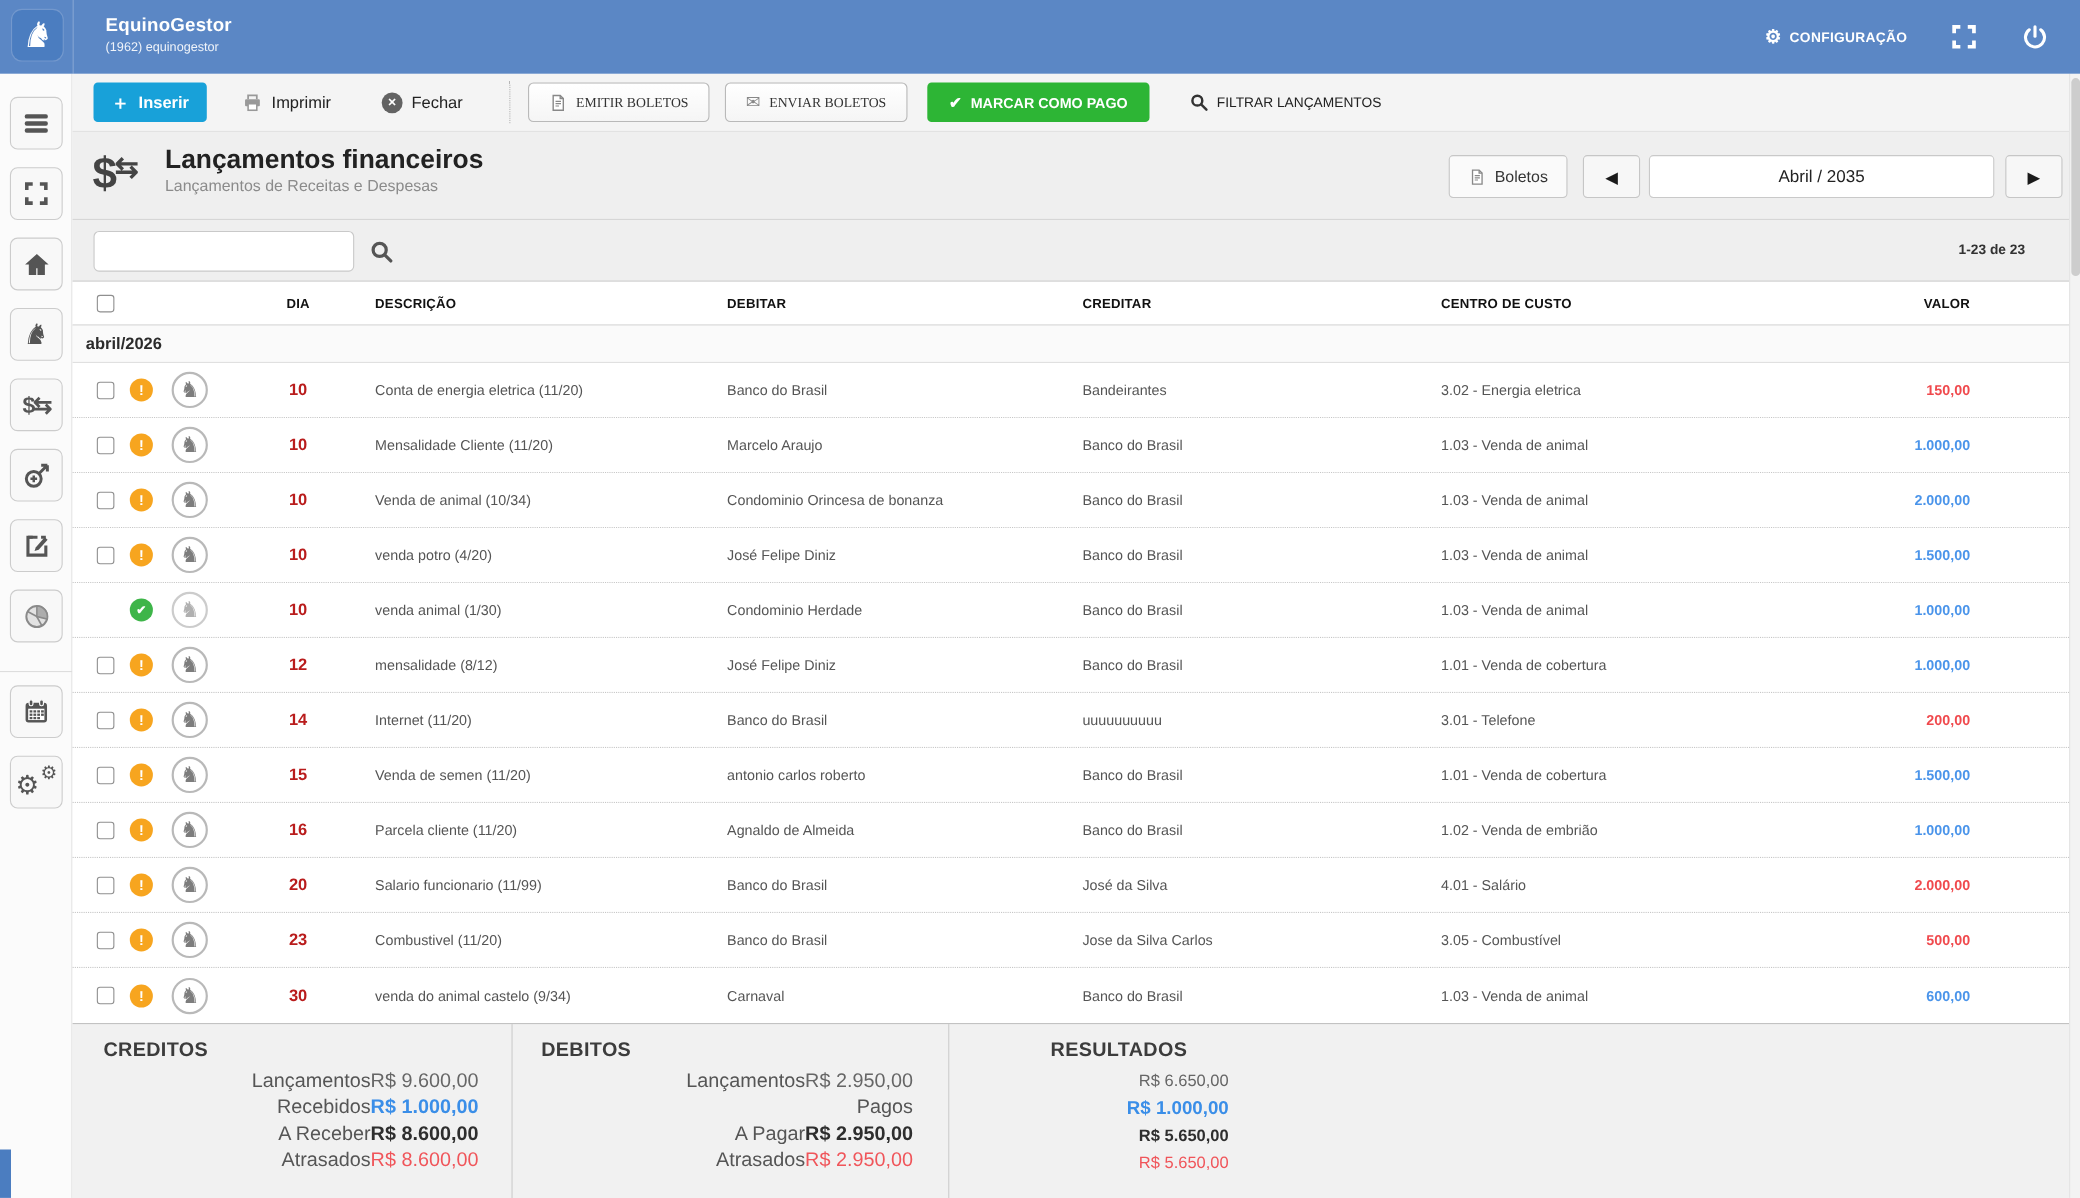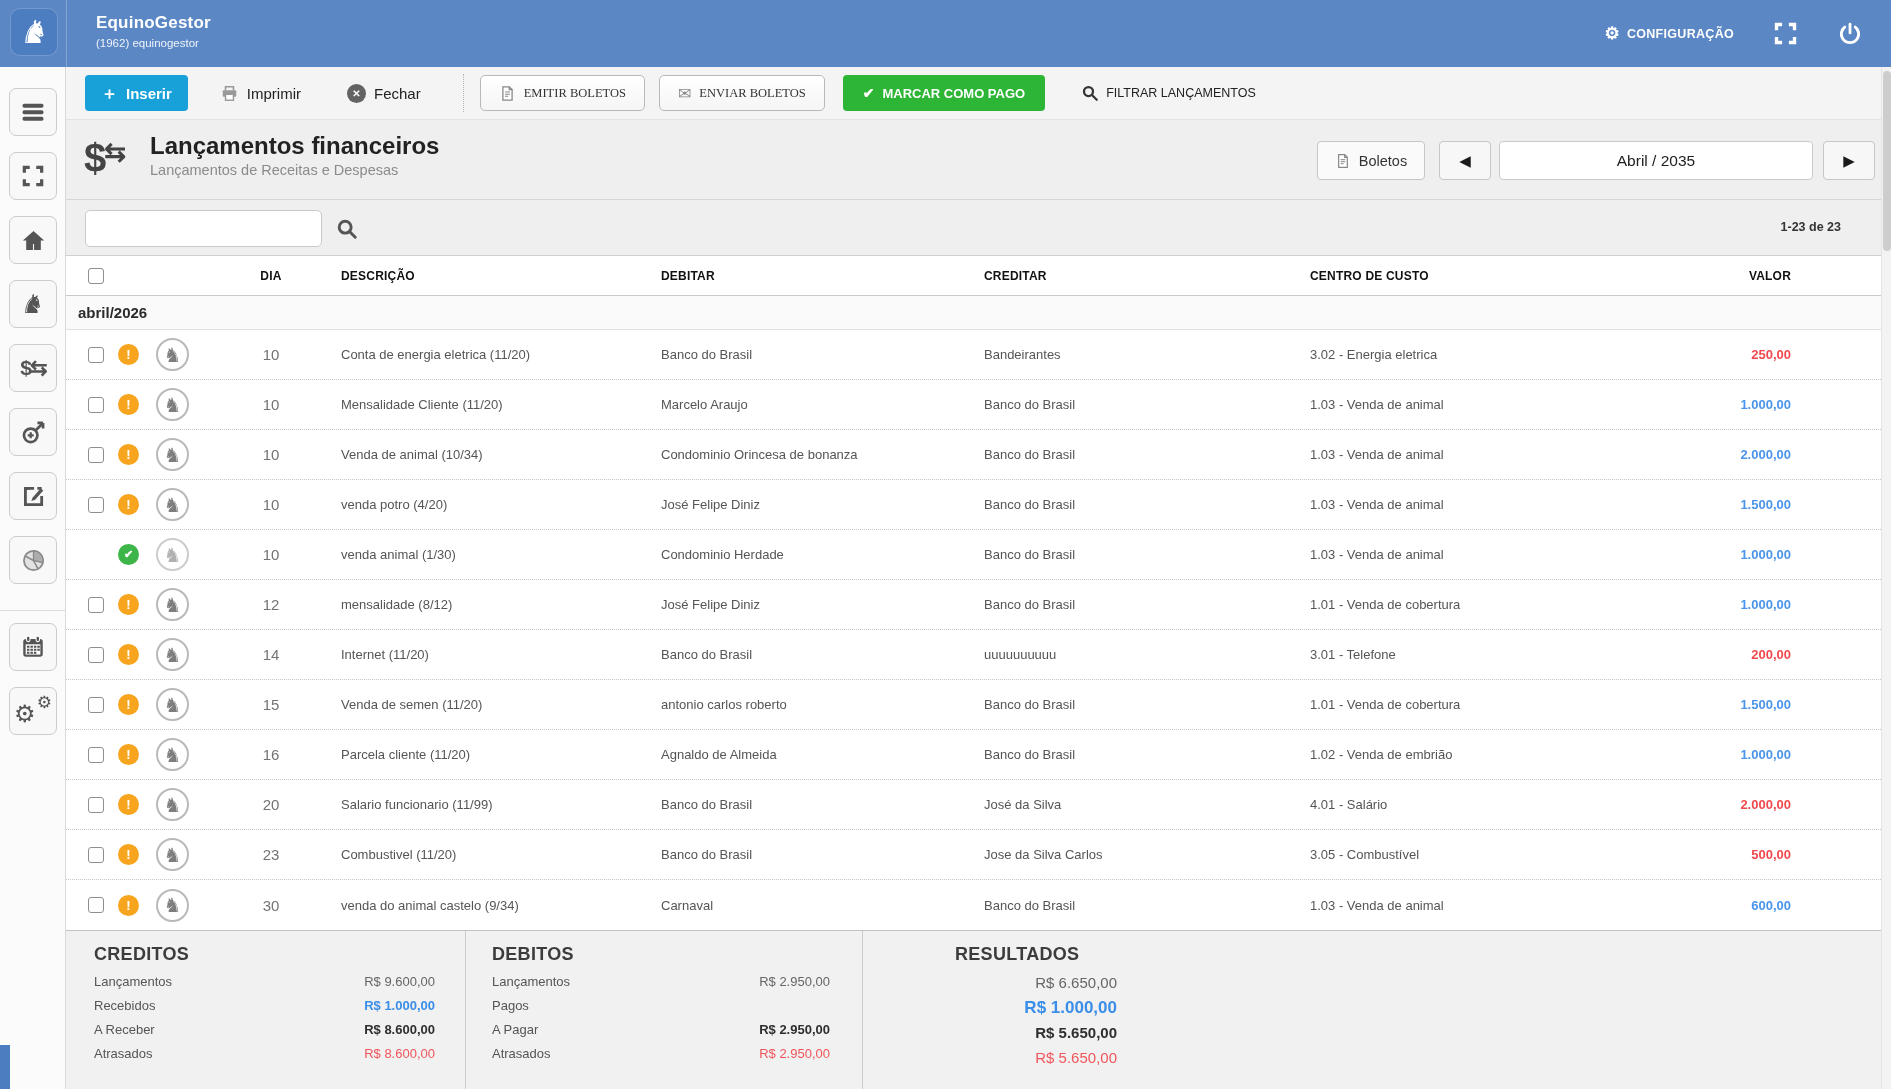--- a/index.html
+++ b/index.html
@@ -72,32 +72,32 @@
   .c-centro{width:330px;}
   .c-valor{flex:1 1 auto;text-align:right;}
   .group-row{height:34px;display:flex;align-items:center;background:#fafafa;border-bottom:1px solid #e0e0e0;padding-left:12px;font-size:15px;font-weight:bold;color:#2b2b2b;}
   .trow{display:flex;align-items:center;height:50px;border-bottom:1px dotted #c6c6c6;padding-left:14px;padding-right:100px;background:#fff;font-size:13px;color:#555;}
   .trow:last-child{border-bottom:none;}
   .checkbox{width:16px;height:16px;border:1.5px solid #8f8f8f;border-radius:3px;background:#fff;margin-left:8px;display:inline-block;cursor:pointer;}
   .status-dot{width:21px;height:21px;border-radius:50%;background:#f7a51f;color:#fff;font-size:13px;font-weight:bold;display:flex;align-items:center;justify-content:center;cursor:pointer;}
   .status-dot.paid{background:#3eb549;font-size:11px;}
   .horse-badge{width:33px;height:33px;border-radius:50%;border:2px solid #b9b9b9;color:#7d7d7d;display:flex;align-items:center;justify-content:center;font-size:20px;cursor:pointer;}
   .horse-badge.light{border-color:#cccccc;color:#b0b0b0;}
-  .trow .c-dia{font-size:15px;font-weight:normal;color:#737373;}
+  .trow .c-dia{font-size:15px;font-weight:bold;color:#b91c1c;}
   .valor-debit{color:#f0494d;font-weight:bold;}
   .valor-credit{color:#4a94ea;font-weight:bold;}
   
   .summary{position:relative;height:160px;background:#f1f1f1;border-top:1px solid #c2c2c2;display:flex;}
   .sum-block{padding-top:13px;}
   .sb1{width:399px;padding-left:28px;padding-right:30px;}
   .sb2{width:397px;border-left:1px solid #ccc;padding-left:26px;padding-right:32px;}
   .sb3{flex:1;border-left:1px solid #ccc;}
   .sb3-inner{margin-left:92px;width:162px;padding-top:0;}
   .sum-title{font-size:18px;font-weight:bold;color:#3c3c3c;letter-spacing:.3px;margin-bottom:5px;}
-  .sum-row{display:flex;justify-content:space-between;font-size:13px;line-height:24px;color:#555;}
+  .sum-row{display:flex;justify-content:flex-end;font-size:18px;line-height:24px;color:#555;}
   .sum-row .v{color:#666;}
   .v.blue{color:#3a8ee8;font-weight:bold;}
   .v.dark{color:#2e2e2e;font-weight:bold;}
   .v.red{color:#f0555a;}
   .res-row{text-align:right;font-size:15px;line-height:25px;color:#666;}
   .res-row.blue{color:#3a8ee8;font-weight:bold;font-size:17px;}
   .res-row.dark{color:#2e2e2e;font-weight:bold;}
   .res-row.red{color:#f0555a;}
   
   .vscroll{position:absolute;right:0;top:67px;width:10px;height:1022px;background:#f3f3f3;border-left:1px solid #e4e4e4;}
@@ -315,21 +315,21 @@
           <span class="status-dot">!</span>
         </div>
     <div class="cell c-horse">
           <span class="horse-badge">♞</span>
         </div>
     <div class="cell c-dia">10</div>
     <div class="cell c-desc">Conta de energia eletrica (11/20)</div>
     <div class="cell c-deb">Banco do Brasil</div>
     <div class="cell c-cred">Bandeirantes</div>
     <div class="cell c-centro">3.02 - Energia eletrica</div>
-    <div class="cell c-valor valor-debit">250,00</div>
+    <div class="cell c-valor valor-debit">150,00</div>
   </div>
 
   <div class="trow">
     <div class="cell c-check">
           <span class="checkbox"></span>
         </div>
     <div class="cell c-status">
           <span class="status-dot">!</span>
         </div>
     <div class="cell c-horse">

